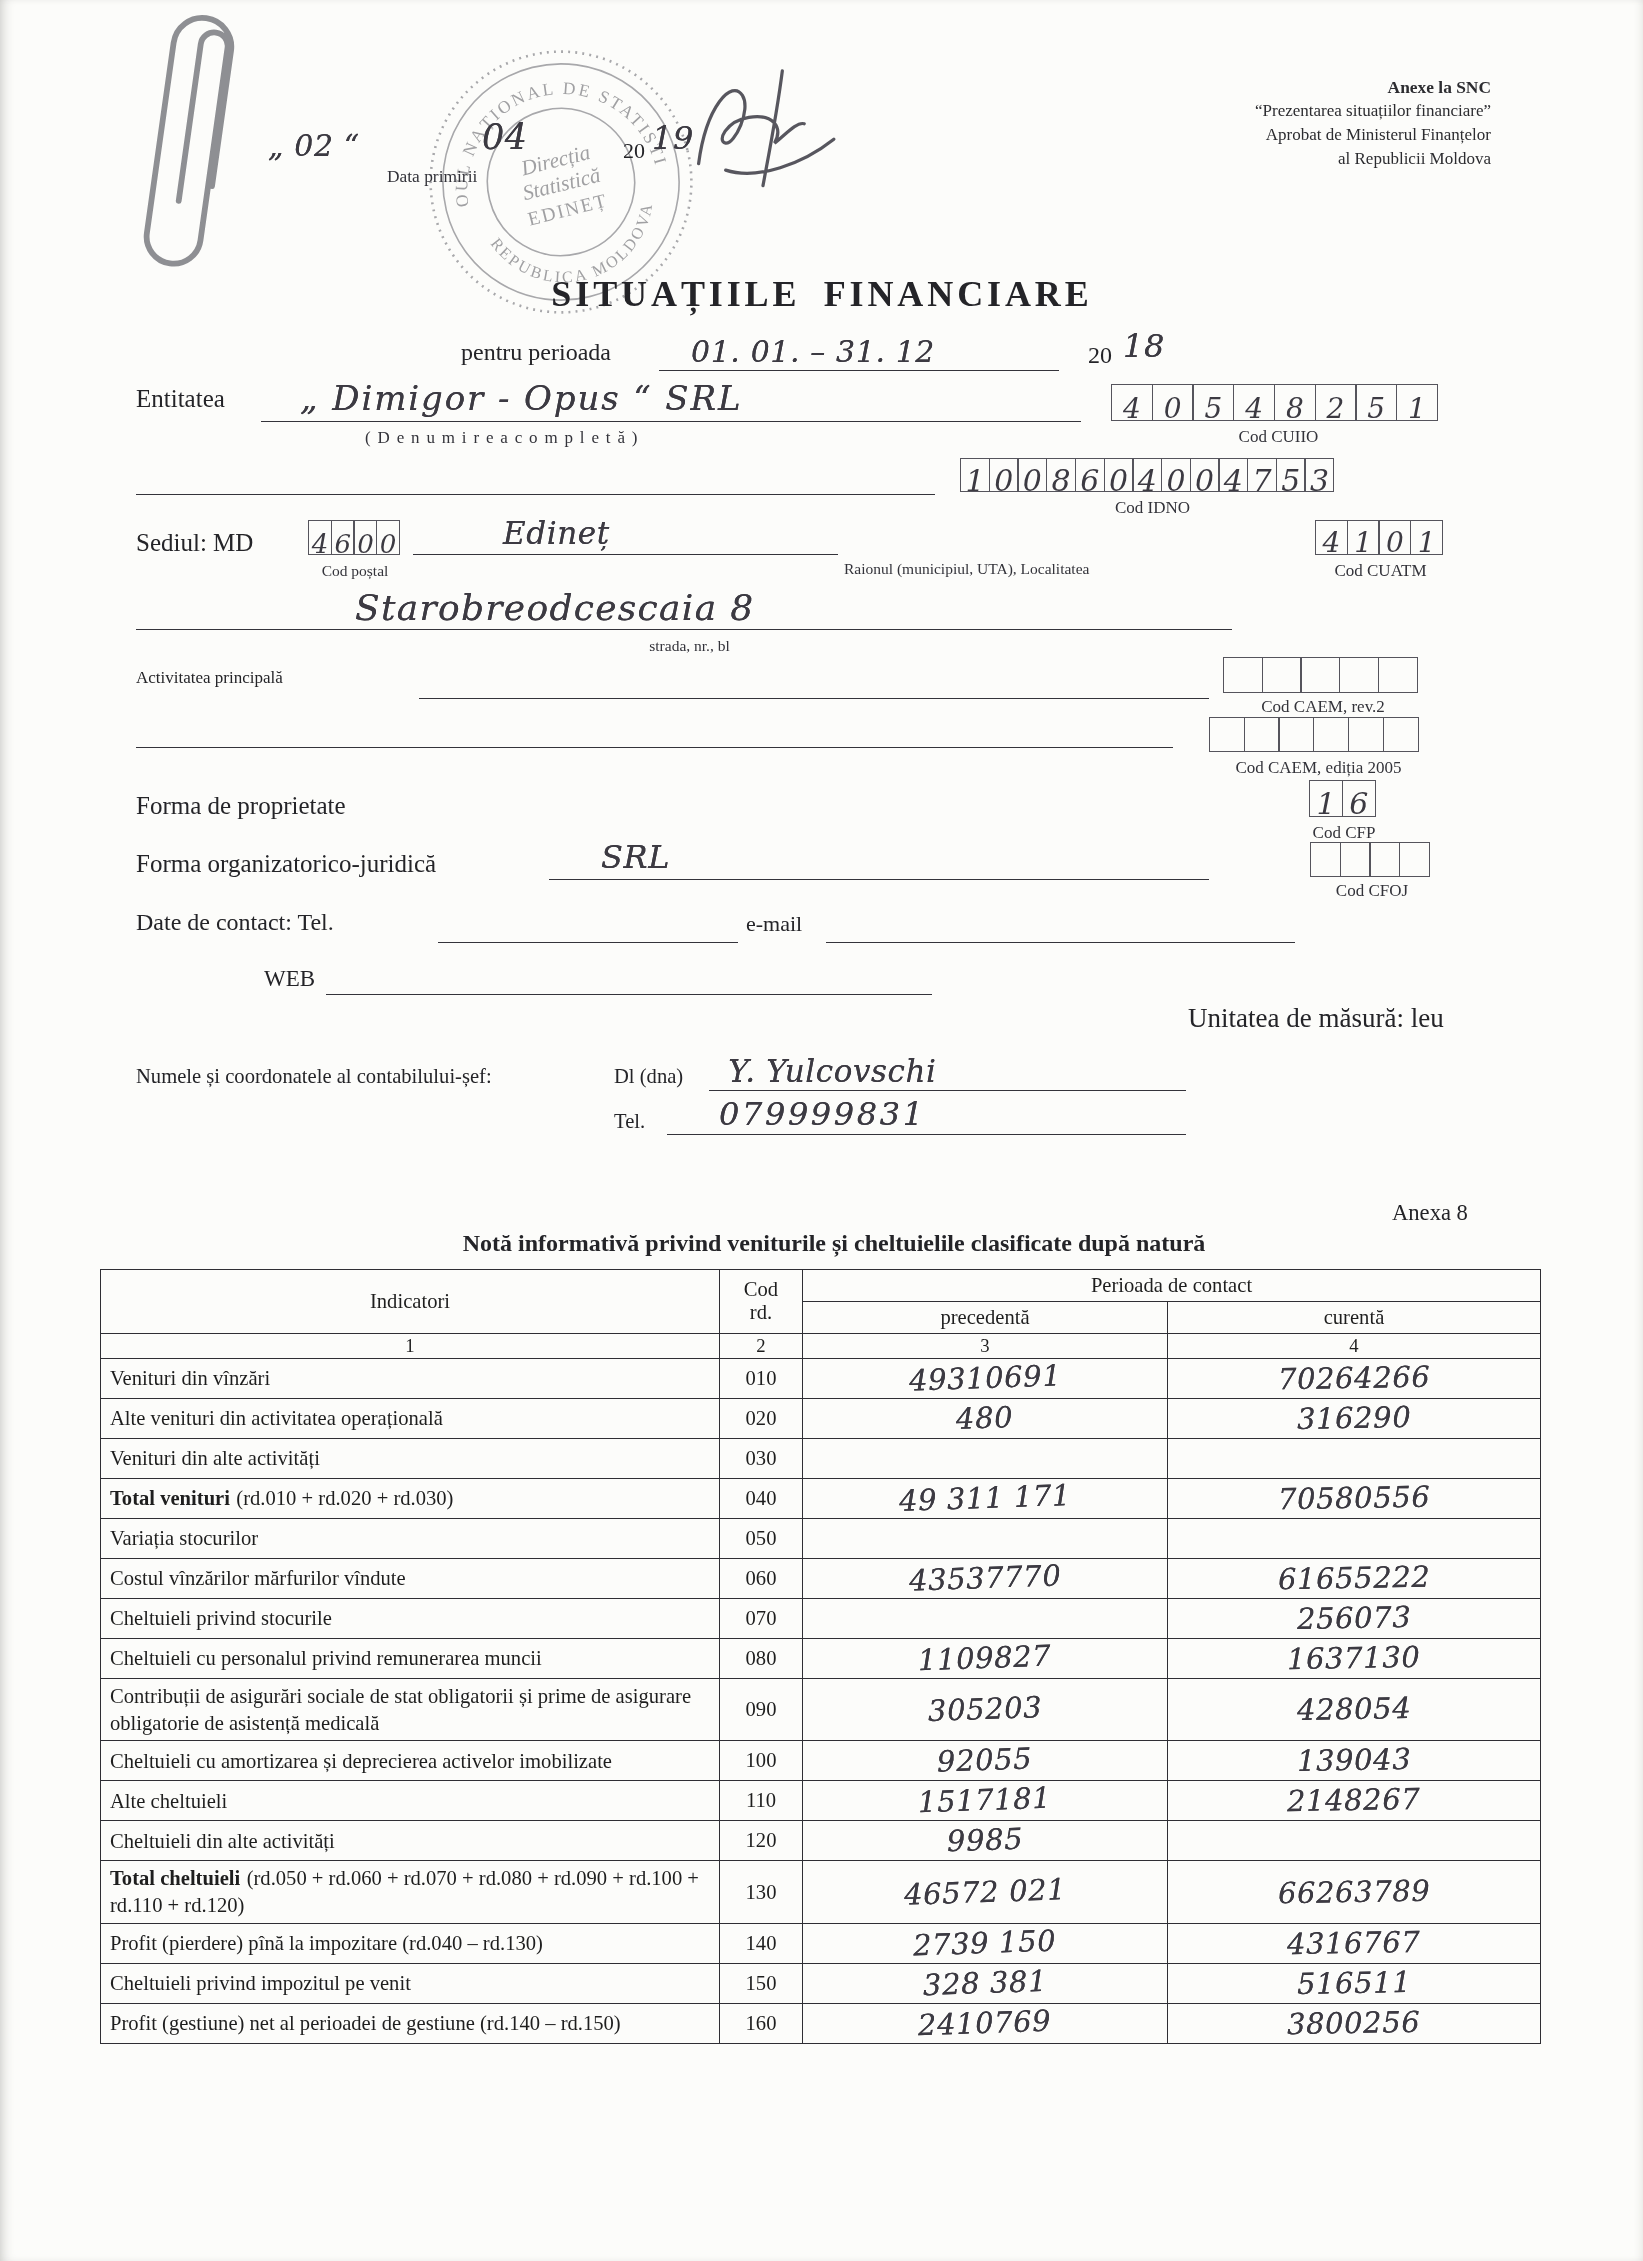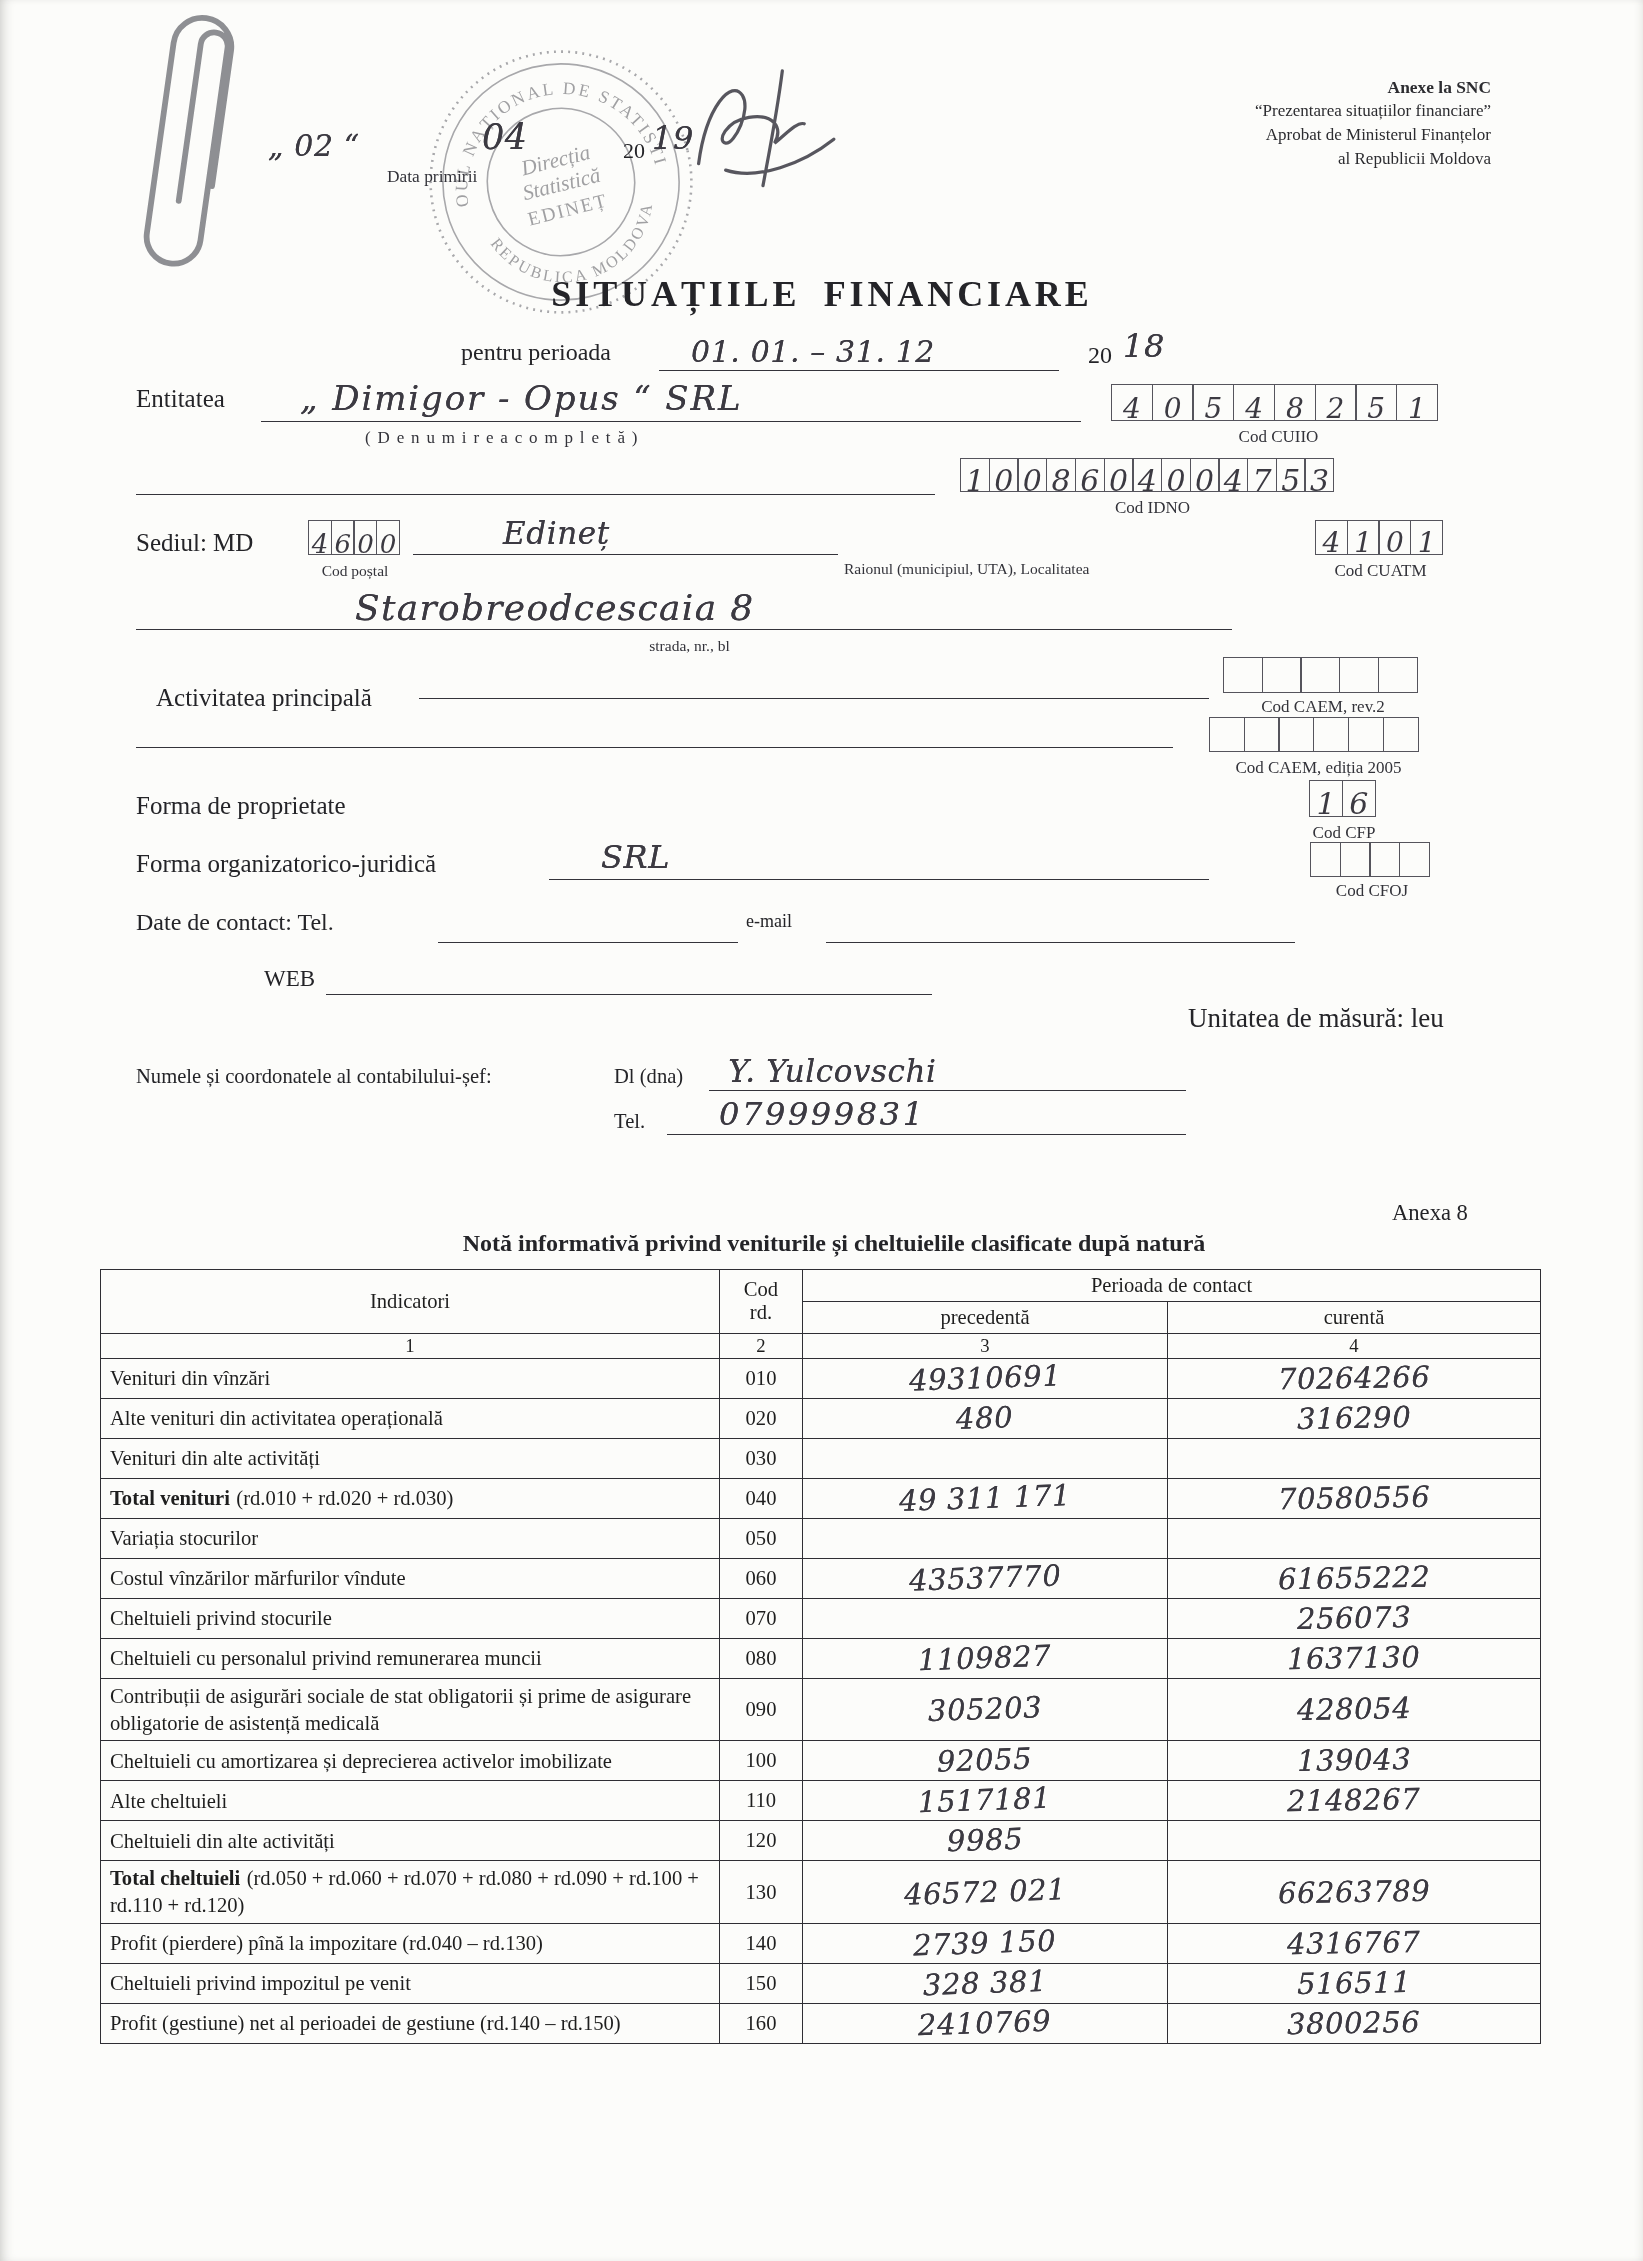--- a/index.html
+++ b/index.html
@@ -203,21 +203,21 @@
         <span class="cellhw">1</span>
       </span>
     </div>
   <div class="pos print sm ctr" style="left:1302px; top:561px; width:157px;">Cod CUATM</div>
 
   <div class="pos ul" style="left:136px; top:587px; width:1096px; height:43px;">
     <span class="hw" style="left:219px; bottom:1.3px; font-size:36px; letter-spacing:1.3px;">Starobreodcescaia  8</span>
   </div>
   <div class="pos print sm ctr" style="left:593px; top:637px; width:193px; font-size:15.5px;">strada, nr., bl</div>
 
-  <span class="pos print" style="left:136px; top:684px; font-size:25px;margin-left:20px;">Activitatea principală</span>
+  <span class="pos print" style="left:136px; top:668px; font-size:17px;">Activitatea principală</span>
   <div class="pos ul" style="left:419px; top:659px; width:790px; height:40px;"></div>
   <div class="pos cells w62" style="left:1223px; top:657px;">
       <span class="cell">
         <span class="cellhw"></span>
       </span>
       <span class="cell">
         <span class="cellhw"></span>
       </span>
       <span class="cell">
         <span class="cellhw"></span>
@@ -279,21 +279,21 @@
         <span class="cellhw"></span>
       </span>
       <span class="cell">
         <span class="cellhw"></span>
       </span>
     </div>
   <div class="pos print sm ctr" style="left:1297px; top:881px; width:150px;">Cod CFOJ</div>
 
   <span class="pos print" style="left:136px; top:909px; font-size:24px;">Date de contact:   Tel.</span>
   <div class="pos ul" style="left:438px; top:909px; width:300px; height:34px;"></div>
-  <span class="pos print" style="left:746px; top:911px; font-size:18px;">e-mail</span>
+  <span class="pos print" style="left:746px; top:911px; font-size:22px;">e-mail</span>
   <div class="pos ul" style="left:826px; top:909px; width:469px; height:34px;"></div>
   <span class="pos print" style="left:264px; top:966px; font-size:23px;">WEB</span>
   <div class="pos ul" style="left:326px; top:964px; width:606px; height:31px;"></div>
 
   <span class="pos print" style="left:1188px; top:1003px; font-size:27px;">Unitatea de măsură: leu</span>
 
   <span class="pos print" style="left:136px; top:1065px; font-size:20.6px;">Numele și coordonatele al contabilului-șef:</span>
   <span class="pos print" style="left:614px; top:1065px; font-size:20.6px;">Dl (dna)</span>
   <div class="pos ul" style="left:709px; top:1052px; width:477px; height:39px;">
     <span class="hw" style="left:19.3px; bottom:1.3px; font-size:31px;">Y. Yulcovschi</span>

